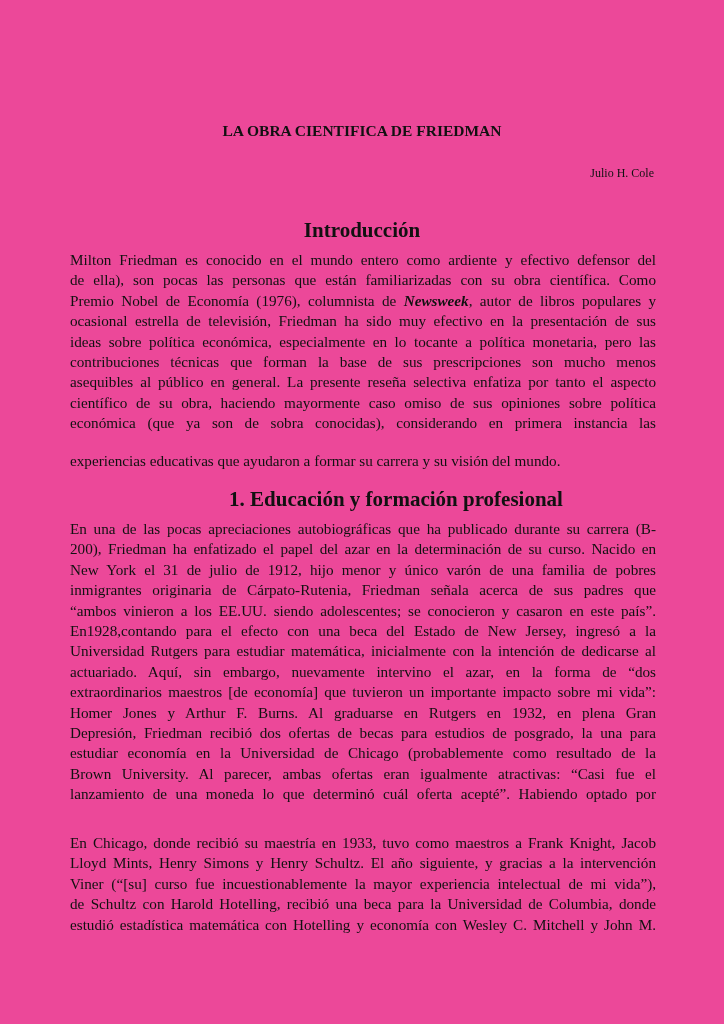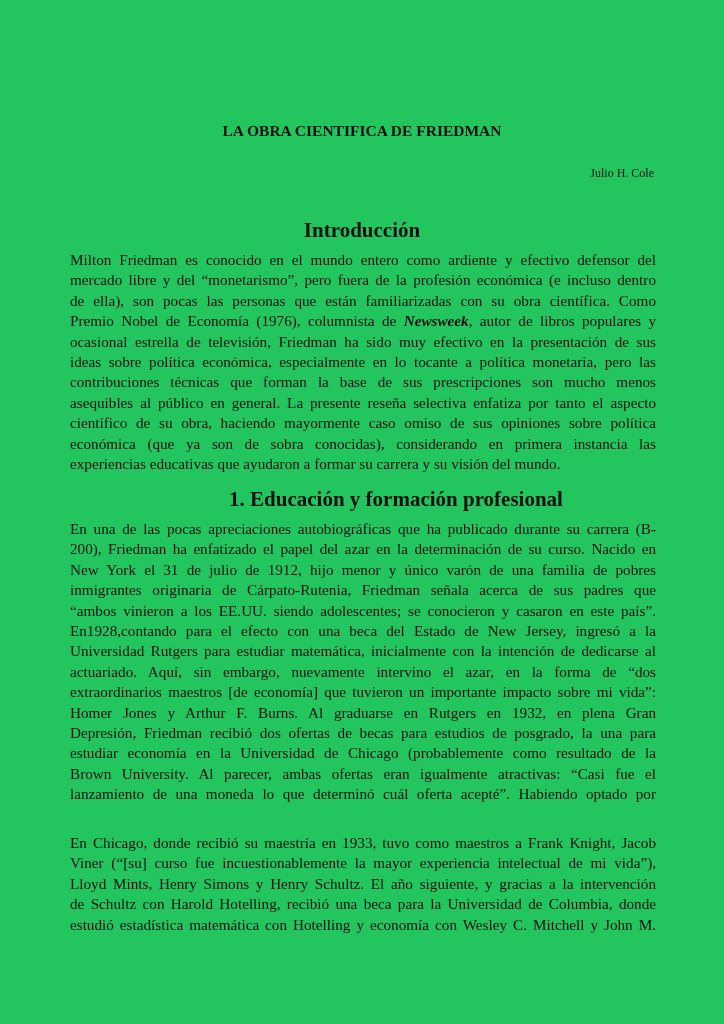--- a/index.html
+++ b/index.html
@@ -1,21 +1,21 @@
 <!DOCTYPE html>
 <html><head>
 <meta charset="utf-8">
 <style>
   html, body { margin: 0; padding: 0; background: #ffffff; }
   body {
     width: 724px; height: 1024px; overflow: hidden; position: relative;
     font-family: "Liberation Serif", "DejaVu Serif", serif;
     color: #111;
   }
-  .page { position: absolute; left: 0; top: 0; width: 724px; height: 1024px; background: #22c55e; }
+  .page { position: absolute; left: 0; top: 0; width: 724px; height: 1024px; background: #ec4899; }
   .title {
     position: absolute; top: 122px; left: 0; width: 724px; text-align: center;
     font-weight: bold; font-size: 15.5px; letter-spacing: 0px;
   }
   .author {
     position: absolute; top: 166px; right: 70px; font-size: 12px;
   }
   .heading {
     position: absolute; left: 0; width: 724px; text-align: center;
     font-weight: bold; font-size: 21px;
@@ -23,35 +23,34 @@
   .h-intro { top: 218px; }
   .h-sec1 { top: 487px; margin-left: 34px; }
   .para {
     position: absolute; left: 70px; width: 586px;
     font-size: 15.2px; line-height: 20.4px; text-align: justify;
   }
   .p1 { top: 250px; }
   .p2 { top: 519px; }
   .p3 { top: 833px; }
   .para .line { display: block; text-align: justify; text-align-last: justify; white-space: nowrap; }
-  .para .line.last { text-align-last: left; }
+  .para .line.last { text-align-last: left; margin-top: 17px; }
   em { font-style: italic; font-weight: bold; }
 </style>
 </head>
 <body>
 
 <div class="page">
   <div class="title">LA OBRA CIENTIFICA DE FRIEDMAN</div>
   <div class="author">Julio H. Cole</div>
 
   <div class="heading h-intro">Introducción</div>
 
   <div class="para p1">
     <span class="line">Milton Friedman es conocido en el mundo entero como ardiente y efectivo defensor del</span>
-    <span class="line">mercado libre y del “monetarismo”, pero fuera de la profesión económica (e incluso dentro</span>
     <span class="line">de ella), son pocas las personas que están familiarizadas con su obra científica. Como</span>
     <span class="line"><span>Premio Nobel de Economía (1976), columnista de </span><em>Newsweek</em><span>, autor de libros populares y</span></span>
     <span class="line">ocasional estrella de televisión, Friedman ha sido muy efectivo en la presentación de sus</span>
     <span class="line">ideas sobre política económica, especialmente en lo tocante a política monetaria, pero las</span>
     <span class="line">contribuciones técnicas que forman la base de sus prescripciones son mucho menos</span>
     <span class="line">asequibles al público en general. La presente reseña selectiva enfatiza por tanto el aspecto</span>
     <span class="line">científico de su obra, haciendo mayormente caso omiso de sus opiniones sobre política</span>
     <span class="line">económica (que ya son de sobra conocidas), considerando en primera instancia las</span>
     <span class="line last">experiencias educativas que ayudaron a formar su carrera y su visión del mundo.</span>
   </div>
@@ -70,18 +69,18 @@
     <span class="line">extraordinarios maestros [de economía] que tuvieron un importante impacto sobre mi vida”:</span>
     <span class="line">Homer Jones y Arthur F. Burns. Al graduarse en Rutgers en 1932, en plena Gran</span>
     <span class="line">Depresión, Friedman recibió dos ofertas de becas para estudios de posgrado, la una para</span>
     <span class="line">estudiar economía en la Universidad de Chicago (probablemente como resultado de la</span>
     <span class="line">Brown University. Al parecer, ambas ofertas eran igualmente atractivas: “Casi fue el</span>
     <span class="line">lanzamiento de una moneda lo que determinó cuál oferta acepté”. Habiendo optado por</span>
   </div>
 
   <div class="para p3">
     <span class="line">En Chicago, donde recibió su maestría en 1933, tuvo como maestros a Frank Knight, Jacob</span>
+    <span class="line">Lloyd Mints, Henry Simons y Henry Schultz. El año siguiente, y gracias a la intervención</span>
     <span class="line">Viner (“[su] curso fue incuestionablemente la mayor experiencia intelectual de mi vida”),</span>
-    <span class="line">Lloyd Mints, Henry Simons y Henry Schultz. El año siguiente, y gracias a la intervención</span>
     <span class="line">de Schultz con Harold Hotelling, recibió una beca para la Universidad de Columbia, donde</span>
     <span class="line">estudió estadística matemática con Hotelling y economía con Wesley C. Mitchell y John M.</span>
   </div>
 </div>
 
 </body></html>

